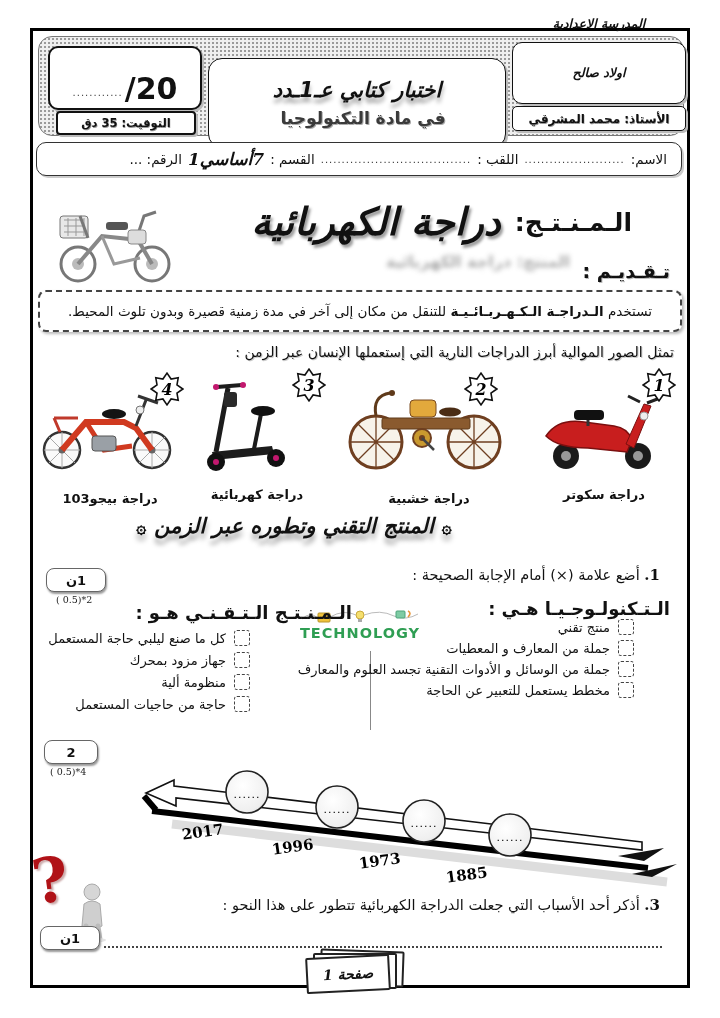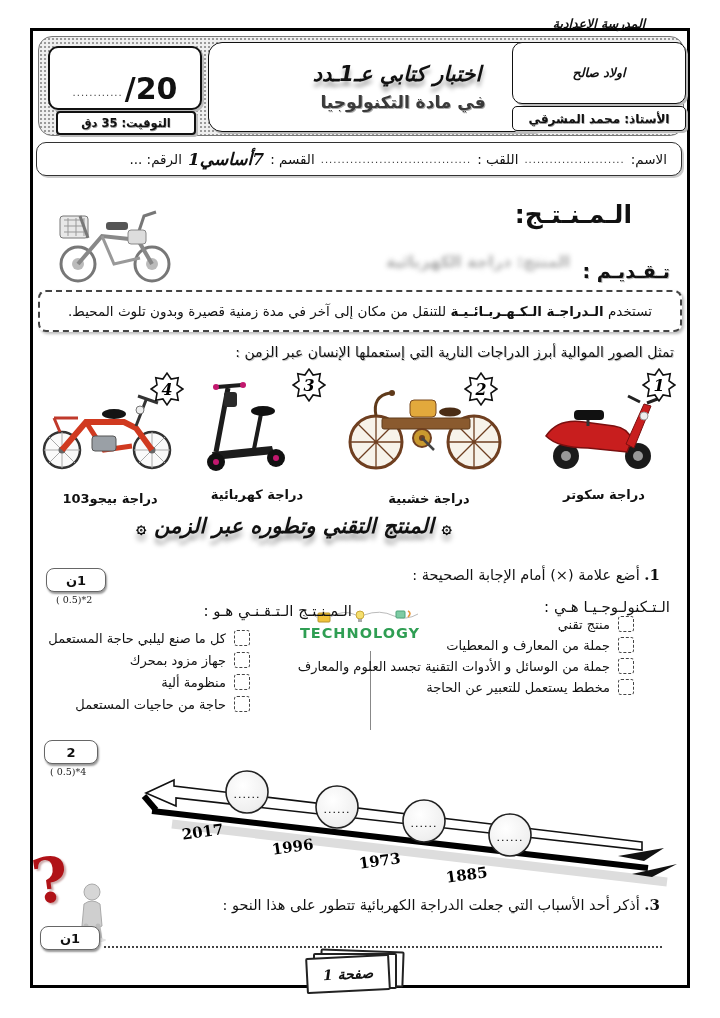--- a/index.html
+++ b/index.html
@@ -15,22 +15,22 @@
         background-color:#efefef;
         background-image:radial-gradient(#9a9a9a 0.8px,transparent 1px);background-size:4px 4px;}
   .hbox{position:absolute;background:#fff;border:2px solid #111;box-shadow:2px 2px 0 #bbb;}
   .score-box{left:48px;top:46px;width:150px;height:60px;border-radius:10px;display:flex;
              align-items:flex-end;justify-content:center;direction:ltr;gap:2px;}
   .score-dots{font-size:10px;color:#444;padding-bottom:10px;letter-spacing:1px;}
   .score-val{font-size:30px;font-weight:900;line-height:1;padding-bottom:4px;}
   .time-box{left:56px;top:111px;width:136px;height:20px;border-width:2px;border-radius:4px;
             display:flex;align-items:center;justify-content:center;font-size:11.5px;font-weight:800;
             text-shadow:0.6px 0.6px 0 #999;}
-  .title-box{left:208px;top:42px;width:296px;height:88px;border-width:1.5px;border-radius:14px;
-             display:flex;flex-direction:column;align-items:center;justify-content:center;gap:6px;padding-left:40px;}
+  .title-box{left:208px;top:58px;width:296px;height:88px;border-width:1.5px;border-radius:14px;
+             display:flex;flex-direction:column;align-items:center;justify-content:center;gap:6px;}
   .exam-title1{font-size:21px;font-weight:900;font-style:italic;
                text-shadow:0 5px 4px rgba(0,0,0,0.35);}
   .exam-title2{font-size:17px;font-weight:800;color:#3a3a3a;text-shadow:1px 1px 0 #aaa;margin-left:12px;}
   .school-box{left:512px;top:42px;width:172px;height:60px;border-width:1.5px;border-radius:10px;
               display:flex;flex-direction:column;align-items:center;justify-content:center;
               font-size:12.5px;font-style:italic;font-weight:700;line-height:1.35;gap:32px;}
   .school-year{font-family:"DejaVu Serif",serif;font-weight:900;}
   .teacher-box{left:512px;top:106px;width:172px;height:23px;border-width:1.5px;border-radius:5px;
                display:flex;align-items:center;justify-content:center;font-size:12px;font-weight:900;
                text-shadow:0.6px 0.6px 0 #999;}
@@ -70,21 +70,21 @@
   .orn{font-style:normal;font-size:17px;padding:0 8px;}
 
   .q-heading{font-size:14.5px;white-space:nowrap;}
   .q-num{font-family:"DejaVu Serif",serif;font-weight:bold;font-size:15px;}
   .score-badge{position:absolute;border:1.5px solid #666;border-radius:8px;background:#fff;
                box-shadow:1px 2px 2px #999;font-weight:800;font-size:13px;display:flex;
                align-items:center;justify-content:center;}
   .badge-sub{position:absolute;font-size:9.5px;font-family:"DejaVu Serif",serif;color:#222;}
 
   
-  .col-header{font-size:15px;font-weight:400;white-space:nowrap;}
+  .col-header{font-size:18px;font-weight:700;white-space:nowrap;}
   .opt-row{display:flex;align-items:center;gap:8px;white-space:nowrap;font-size:13px;}
   .cbx{width:14px;height:14px;border:1.6px dashed #444;border-radius:3px;background:#fff;flex:0 0 auto;}
   .divider{left:370px;top:598px;height:132px;border-left:1px solid #888;width:0;}
   .logo-box{left:294px;top:597px;width:132px;height:54px;background:#fff;display:flex;
             flex-direction:column;align-items:center;justify-content:center;}
   .logo-text{font-size:14.5px;font-weight:900;color:#2f9e53;letter-spacing:1px;direction:ltr;}
 
   
   .tl-year{font-family:"DejaVu Serif",serif;font-size:15px;font-weight:bold;}
   .tl-dots{font-size:11px;letter-spacing:1px;}
@@ -151,20 +151,21 @@
     <rect x="20" y="30" width="28" height="22" rx="3" fill="#e8e8e8" stroke="#777"></rect>
     <path d="M24 34 h20 M24 40 h20 M24 46 h20 M28 32 v18 M36 32 v18 M44 32 v18" stroke="#999" stroke-width="1" fill="none"></path>
     <path d="M48 52 L40 30" stroke="#777" stroke-width="3"></path>
     <rect x="66" y="36" width="22" height="8" rx="3" fill="#555"></rect>
     <path d="M96 54 L104 30 L116 26" fill="none" stroke="#777" stroke-width="3"></path>
     <rect x="88" y="44" width="18" height="14" rx="3" fill="#ddd" stroke="#888"></rect>
   </svg>
 
   <div class="abs product-title">
     <span class="product-label">الـمـنـتـج:</span>
+    <span class="product-name">دراجة الكهربائية</span>
   </div>
   <div class="abs title-reflection">المنتج: دراجة الكهربائية</div>
 
   <div class="abs intro-heading">تـقـديـم :</div>
 
   <div class="abs intro-box">
     <span>
       <span>تستخدم </span><span class="intro-bold">الـدراجـة الـكـهـربـائـيـة</span><span> للتنقل من مكان إلى آخر في مدة زمنية قصيرة وبدون تلوث المحيط.</span>
     </span>
   </div>

